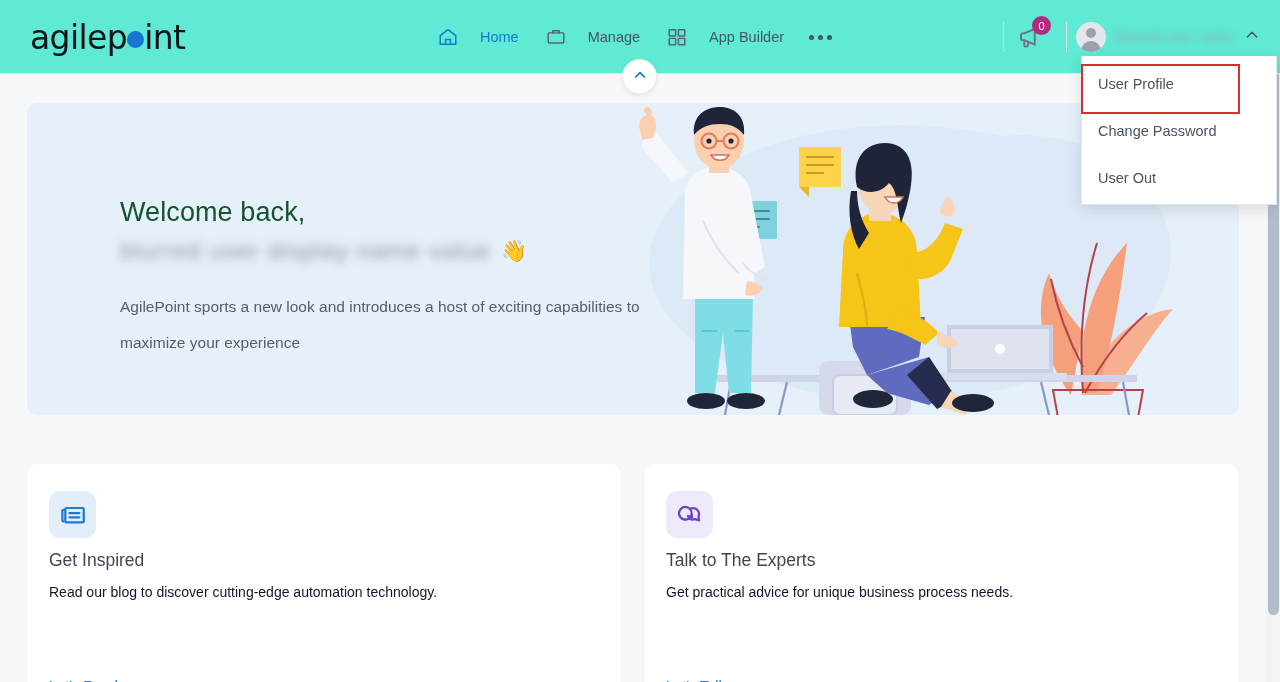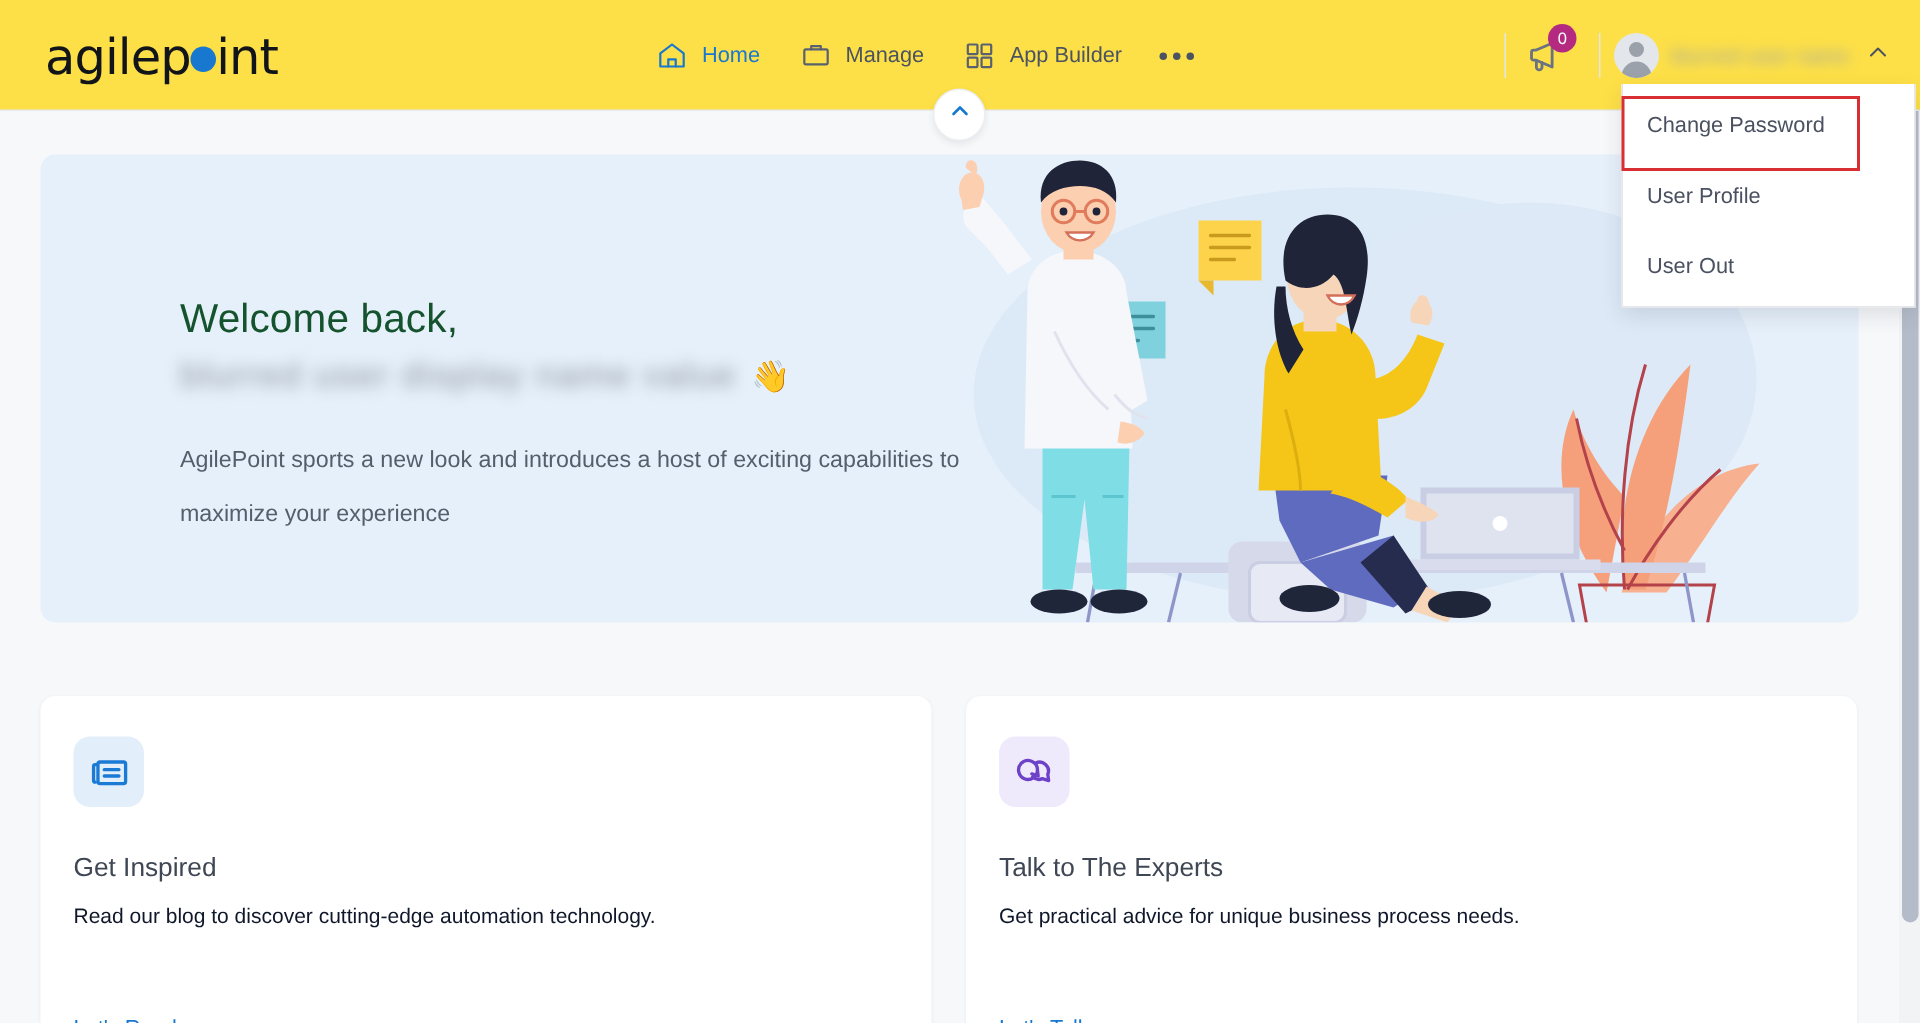--- a/index.html
+++ b/index.html
@@ -8,21 +8,21 @@
     overflow: hidden;
     font-family: "Liberation Sans", sans-serif;
     background: #f7f8fa;
   }
   #app { position: relative; width: 1280px; height: 682px; }
 
   
   .header {
     position: absolute; top: 0; left: 0;
     width: 1280px; height: 74px;
-    background: #fde047;
+    background: #5eead4;
     border-bottom: 1px solid #e8eaee;
     display: flex; align-items: center;
     z-index: 40;
   }
   .logo {
     position: absolute; left: 30px; top: 18px;
     font-size: 33px; letter-spacing: -0.6px;
     color: #111418; font-weight: 400;
     font-family: "DejaVu Sans", sans-serif;
     display: flex; align-items: baseline;
@@ -33,21 +33,21 @@
     background: #1878d0; margin: 0 0px 0 0px;
     position: relative; top: -1px;
   }
 
   .nav {
     position: absolute; left: 424px; top: 0;
     height: 74px;
     display: flex; align-items: center; gap: 0px;
   }
   .nav-item {
-    display: flex; align-items: center; gap: 9px;
+    display: flex; align-items: center; gap: 21px;
     padding: 0 13px; height: 74px;
     cursor: pointer;
     color: #4c5360; font-size: 14.5px;
     white-space: nowrap;
   }
   .nav-item.active { color: #1878d0; }
   .nav-item svg { display: block; }
   .nav-more {
     display: flex; align-items: center; justify-content: center;
     height: 74px; width: 46px; cursor: pointer;
@@ -203,21 +203,21 @@
     background: #fff; border-radius: 10px;
     box-shadow: 0 1px 3px rgba(35,45,65,0.055);
     padding: 27px 22px;
     position: relative;
   }
   .card-icon {
     width: 47px; height: 47px; border-radius: 11px;
     display: flex; align-items: center; justify-content: center;
   }
   .card-title {
-    margin-top: 30px;
+    margin-top: 12px;
     font-size: 17.5px; color: #3f4654; font-weight: 400;
   }
   .card-desc {
     margin-top: 13px;
     font-size: 14px; color: #0f172a;
   }
   .card-link {
     position: absolute; left: 22px; bottom: 0px;
     font-size: 14.5px; color: #1878d0;
     display: flex; align-items: center; gap: 4px;
@@ -444,22 +444,22 @@
 
   <div class="collapse-btn">
     <span>
       <svg width="16" height="16" viewBox="0 0 24 24" fill="none" stroke="#1878d0" stroke-width="2.6" stroke-linecap="round" stroke-linejoin="round">
         <path d="M5.5 15l6.5-6.5 6.5 6.5"></path>
       </svg>
     </span>
   </div>
 
   <div class="user-menu">
+    <div class="menu-item">User Profile</div>
     <div class="menu-item">Change Password</div>
-    <div class="menu-item">User Profile</div>
     <div class="menu-item">User Out</div>
   </div>
   <div class="menu-highlight"></div>
 
   <div class="scrollbar-track">
     <div class="scrollbar-thumb"></div>
   </div>
 
 </div>
 

